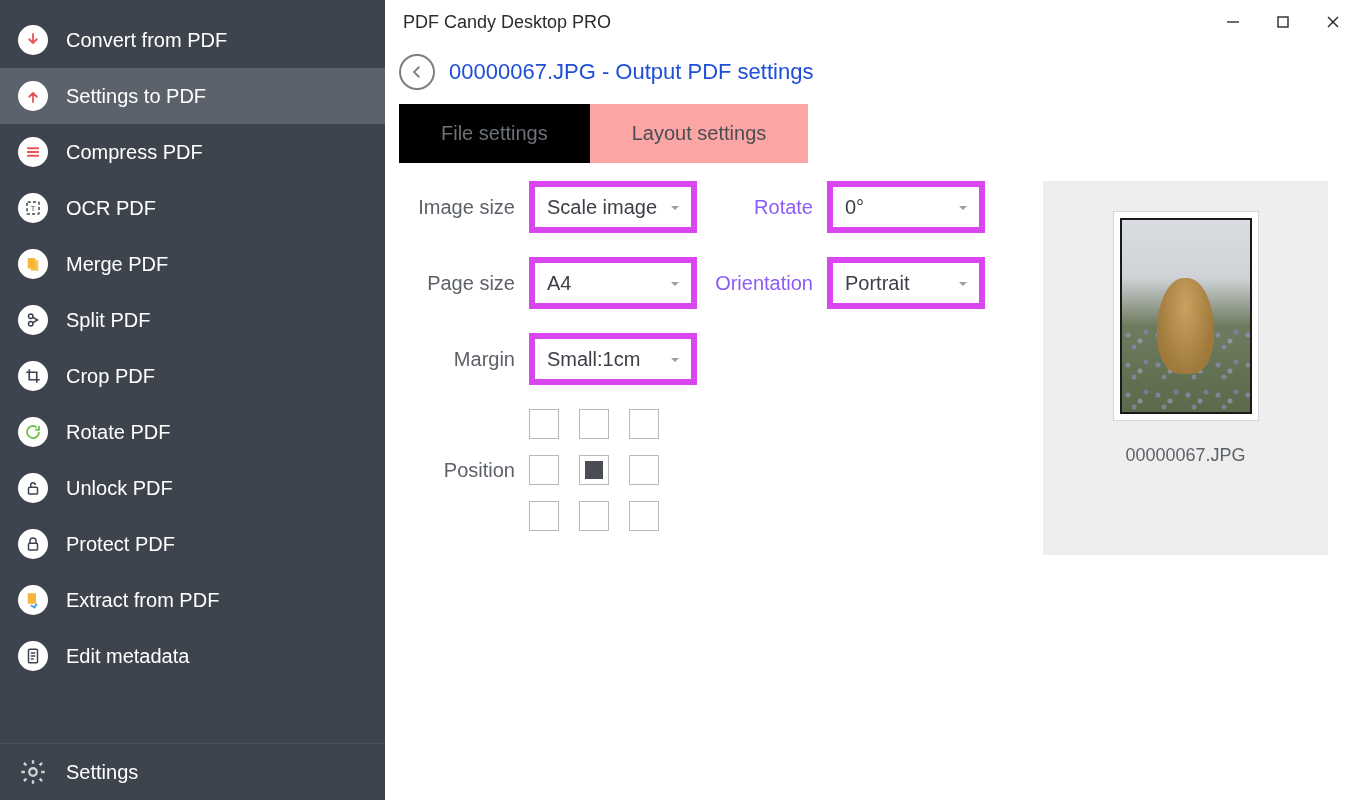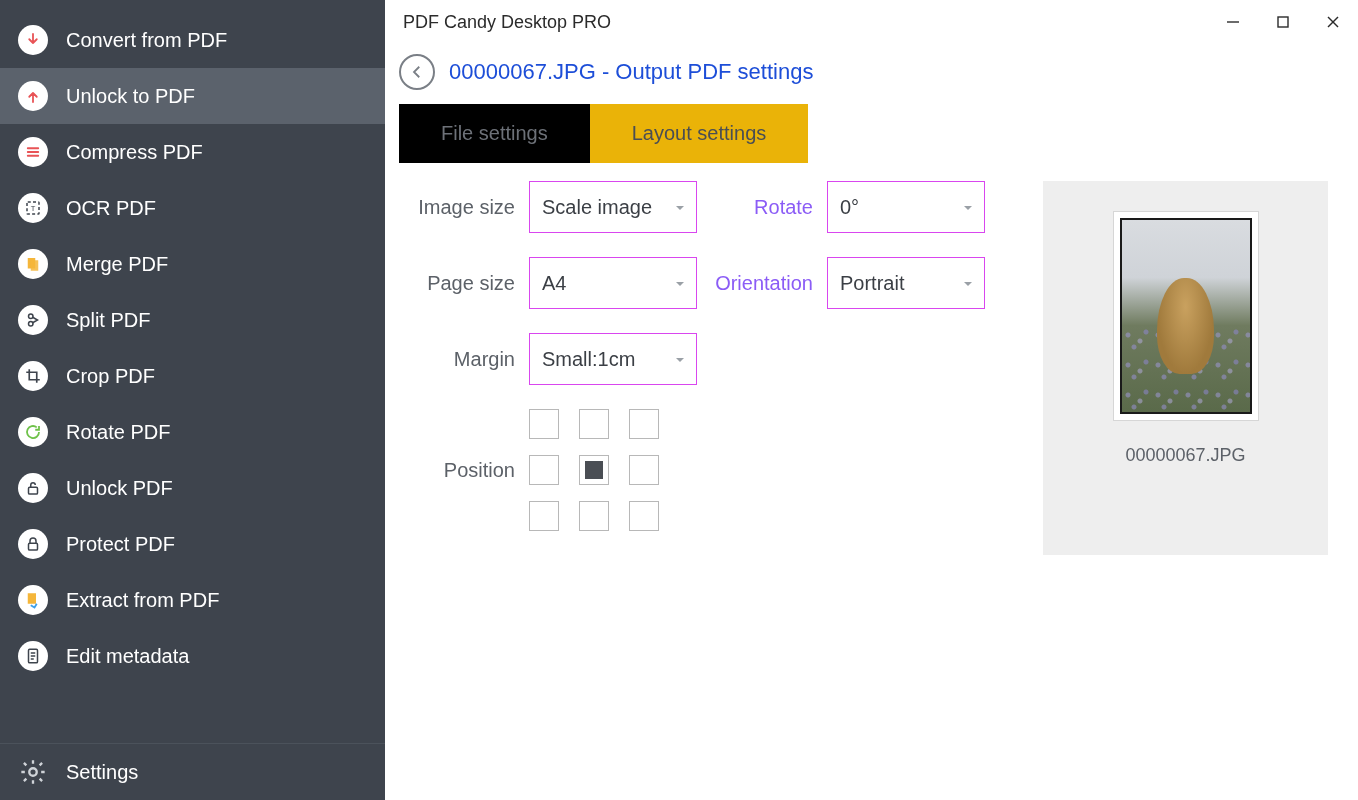--- a/index.html
+++ b/index.html
@@ -19,30 +19,30 @@
 .titlebar .title { font-size: 18px; color: #2b2b2b; }
 .titlebar .spacer { flex: 1; }
 .titlebar .winbtn { width: 50px; height: 44px; display: flex; align-items: center; justify-content: center; cursor: pointer; color: #2b2b2b; }
 .titlebar .winbtn svg { width: 14px; height: 14px; }
 .subheader { display: flex; align-items: center; padding: 10px 0 14px 14px; }
 .back-btn { width: 36px; height: 36px; border: 2px solid #7a7f86; border-radius: 50%; display: flex; align-items: center; justify-content: center; cursor: pointer; margin-right: 14px; }
 .back-btn svg { width: 18px; height: 18px; }
 .subheader .crumb { font-size: 22px; color: #1d4ed8; }
 .tabs { display: flex; margin-left: 14px; }
 .tab { padding: 18px 42px; font-size: 20px; color: #6d7178; cursor: pointer; background: #000000; }
-.tab.active { background: #eab308; color: #4a4e54; }
+.tab.active { background: #fca5a5; color: #4a4e54; }
 .content { display: flex; padding: 18px 30px 0 14px; }
 .form { width: 600px; }
 .row { display: flex; align-items: center; margin-bottom: 24px; }
 .row .label { width: 130px; text-align: right; font-size: 20px; color: #5c6168; padding-right: 14px; }
 .row .field { width: 168px; }
 .row .gap { width: 10px; }
 .row .label2 { width: 120px; text-align: right; font-size: 20px; color: #8b5cf6; padding-right: 14px; }
 .row .field2 { width: 158px; }
-.select { border: 1px solid #d946ef; height: 52px; display: flex; align-items: center; padding: 0 10px 0 12px; font-size: 20px; color: #3b3f45; cursor: pointer; background: #fff; }
+.select { border: 6px solid #d946ef; height: 52px; display: flex; align-items: center; padding: 0 10px 0 12px; font-size: 20px; color: #3b3f45; cursor: pointer; background: #fff; }
 .select .val { flex: 1; }
 .select .chev svg { width: 12px; height: 12px; }
 .pos-grid { display: grid; grid-template-columns: repeat(3, 30px); grid-template-rows: repeat(3, 30px); gap: 16px 20px; }
 .pos-cell { border: 1px solid #b8b8b8; cursor: pointer; display: flex; align-items: center; justify-content: center; }
 .pos-cell.sel .inner { width: 18px; height: 18px; background: #4a4e54; }
 .preview-panel { margin-left: auto; width: 285px; background: #eeeeee; padding: 30px 20px 20px 20px; display: flex; flex-direction: column; align-items: center; }
 .preview-page { width: 146px; height: 210px; background: #fff; border: 1px solid #d6d6d6; padding: 6px; }
 .preview-img { width: 100%; height: 100%; border: 2px solid #1a1a1a; background: linear-gradient(to bottom, #d9dce0 0%, #cfd3d8 30%, #6f7b5f 55%, #5a6a4a 100%); position: relative; overflow: hidden; }
 .dog { position: absolute; bottom: 20%; left: 28%; width: 44%; height: 50%; background: radial-gradient(ellipse at 50% 30%, #c9a15f 0%, #a07a3c 70%); border-radius: 48% 48% 40% 40% / 55% 55% 40% 40%; }
 .flowers { position: absolute; bottom: 0; left: 0; right: 0; height: 45%; background: radial-gradient(circle at 20% 30%, #9f99d6 2px, transparent 3px), radial-gradient(circle at 60% 50%, #b1aad9 2px, transparent 3px), radial-gradient(circle at 80% 20%, #8e87cf 2px, transparent 3px), radial-gradient(circle at 40% 70%, #9a92d4 2px, transparent 3px); background-size: 30px 30px; opacity: .55; }
@@ -61,21 +61,21 @@
             </svg>
           </span>
           <span>Convert from PDF</span>
         </div>
         <div class="side-item active">
           <span class="icon-circle">
             <svg viewBox="0 0 24 24">
               <path d="M12 20V8M7 13l5-5 5 5" stroke="#e85356" stroke-width="2.4" fill="none" stroke-linecap="round" stroke-linejoin="round"></path>
             </svg>
           </span>
-          <span>Unlock to PDF</span>
+          <span>Settings to PDF</span>
         </div>
         <div class="side-item">
           <span class="icon-circle">
             <svg viewBox="0 0 24 24">
               <path d="M5 7h14M5 12h14M5 17h14" stroke="#e85356" stroke-width="2.4" stroke-linecap="round"></path>
             </svg>
           </span>
           <span>Compress PDF</span>
         </div>
         <div class="side-item">

